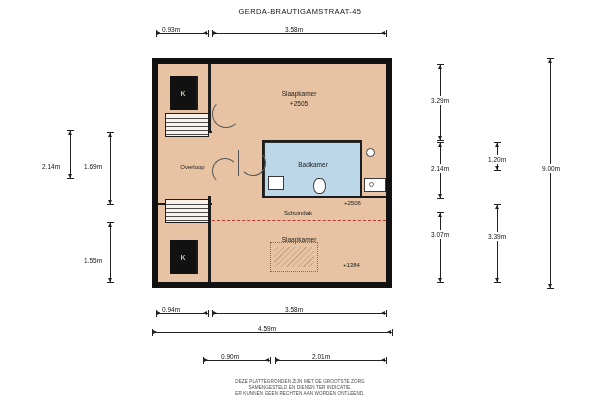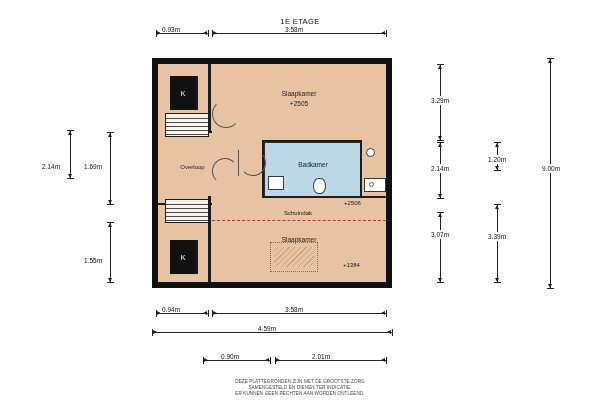--- a/index.html
+++ b/index.html
@@ -240,21 +240,21 @@
     font-size: 4.6px;
     color: #4a4a4a;
     letter-spacing: 0.1px;
   }
 </style>
 </head>
 <body>
 
 <div id="root">
 
-  <div class="title l2">1E ETAGE</div>
+  <div class="title l1">GERDA-BRAUTIGAMSTRAAT-45</div>
 
   <div class="plan-outer"></div>
   <div class="plan-inner"></div>
 
   <div class="room r-slaapkamer-top">
     <div class="room-label" style="top:26px;">Slaapkamer</div>
     <div class="room-label" style="top:36px;">+2505</div>
   </div>
 
   <div class="room r-overloop">

